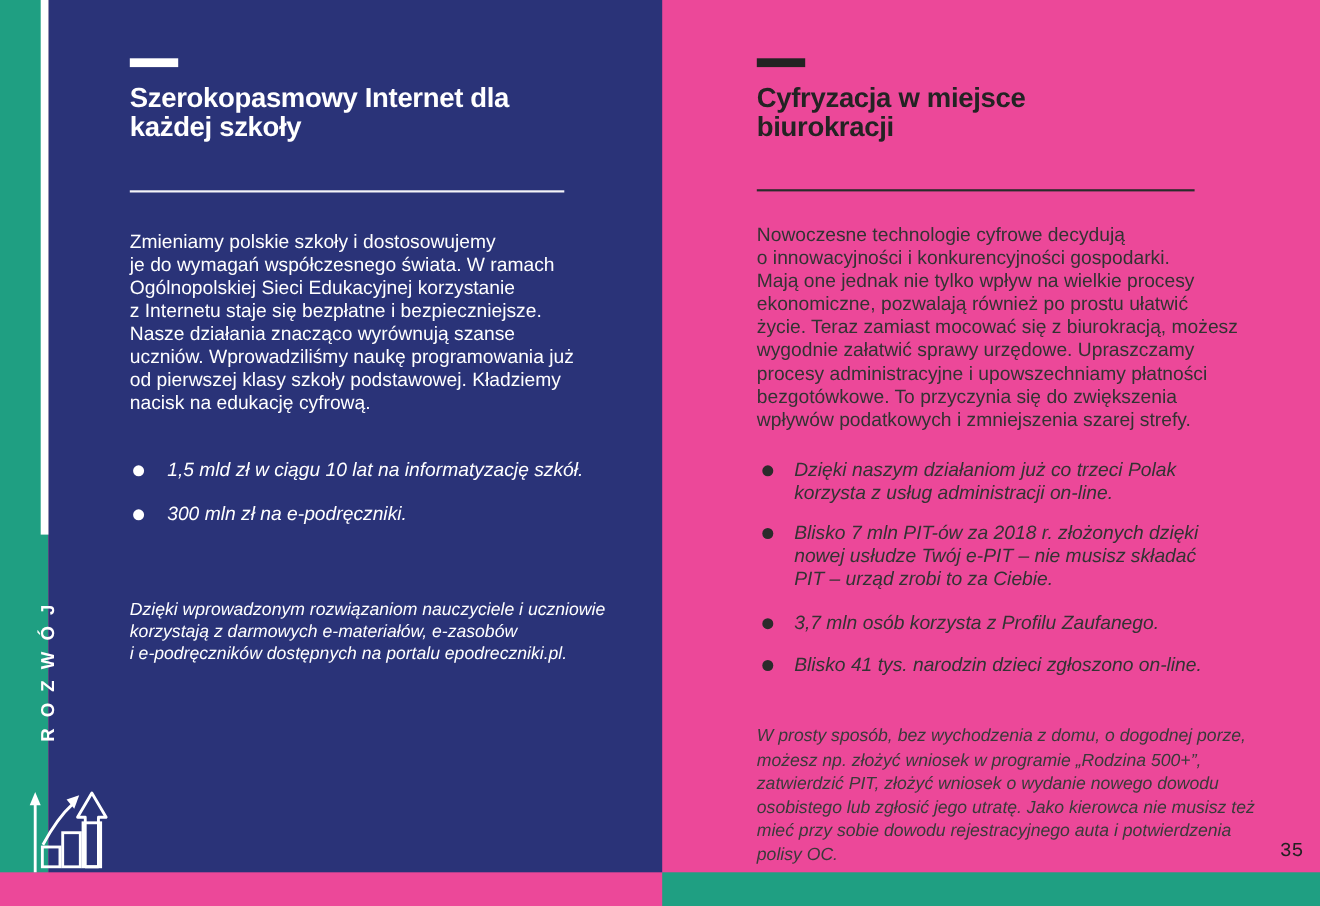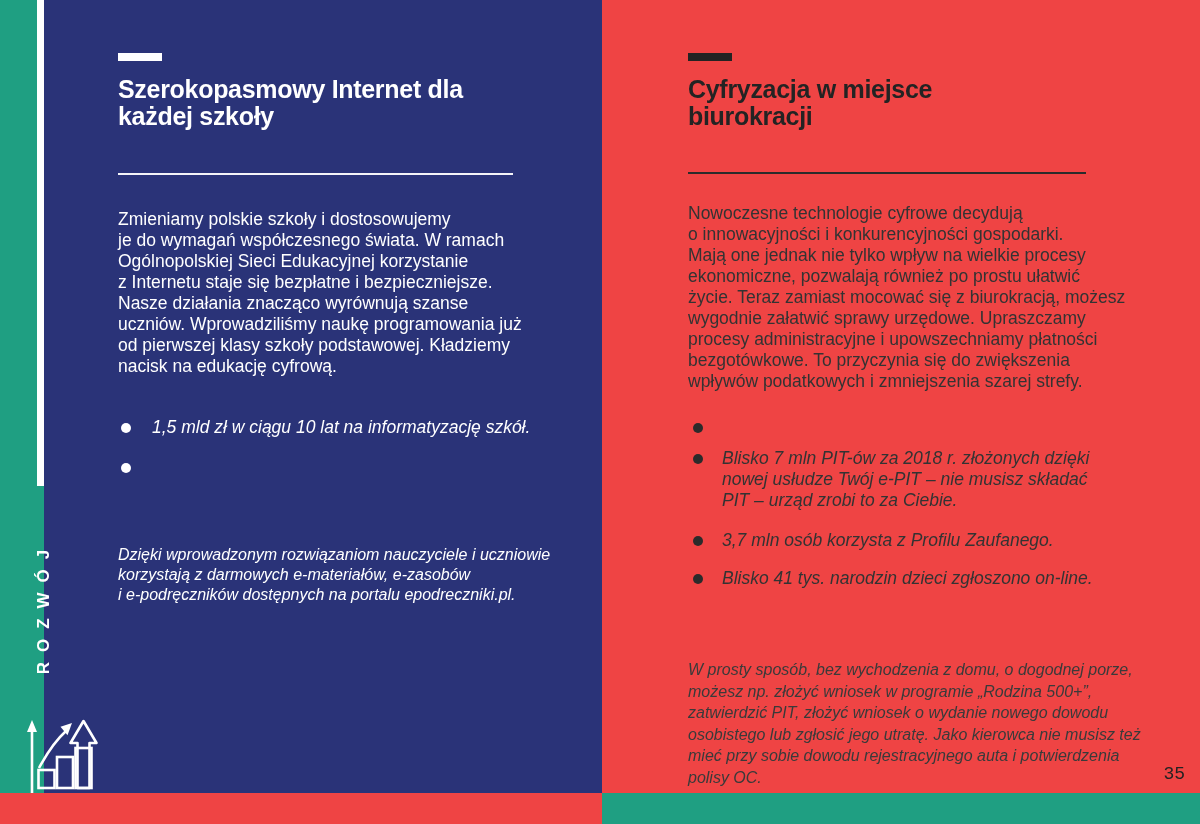--- a/index.html
+++ b/index.html
@@ -1,20 +1,20 @@
 <!DOCTYPE html>
 <html><head>
 <meta charset="utf-8">
 <style>
   * { margin: 0; padding: 0; box-sizing: border-box; }
   html, body { background: #e8e8e8; }
   .page {
     position: relative;
     width: 1200px; height: 824px;
-    background: #ef4444;
+    background: #ec4899;
     overflow: hidden;
     font-family: "Liberation Sans", sans-serif;
   }
   
   .green-stripe {
     position: absolute; left: 0; top: 0; width: 44px; height: 793px;
     background: #1f9f82;
   }
   .white-line {
     position: absolute; left: 37px; top: 0; width: 7px; height: 486px;
@@ -103,20 +103,21 @@
 od pierwszej klasy szkoły podstawowej. Kładziemy
 nacisk na edukację cyfrową.</div>
 
   <div class="bullets left">
     <div class="bullet-item">
       <span class="bullet-dot"></span>
       <span class="bullet-text">1,5 mld zł w ciągu 10 lat na informatyzację szkół.</span>
     </div>
     <div class="bullet-item">
       <span class="bullet-dot"></span>
+      <span class="bullet-text">300 mln zł na e-podręczniki.</span>
     </div>
   </div>
 
   <div class="note left">Dzięki wprowadzonym rozwiązaniom nauczyciele i uczniowie
 korzystają z darmowych e-materiałów, e-zasobów
 i e-podręczników dostępnych na portalu epodreczniki.pl.</div>
 
   <div class="vertical-label">ROZWÓJ</div>
 
   <svg class="growth-icon" width="85" height="85" viewBox="0 0 85 85" fill="none">
@@ -144,20 +145,22 @@
 ekonomiczne, pozwalają również po prostu ułatwić
 życie. Teraz zamiast mocować się z biurokracją, możesz
 wygodnie załatwić sprawy urzędowe. Upraszczamy
 procesy administracyjne i upowszechniamy płatności
 bezgotówkowe. To przyczynia się do zwiększenia
 wpływów podatkowych i zmniejszenia szarej strefy.</div>
 
   <div class="bullets right">
     <div class="bullet-item gap-a">
       <span class="bullet-dot"></span>
+      <span class="bullet-text">Dzięki naszym działaniom już co trzeci Polak
+korzysta z usług administracji on-line.</span>
     </div>
     <div class="bullet-item gap-b">
       <span class="bullet-dot"></span>
       <span class="bullet-text">Blisko 7 mln PIT-ów za 2018 r. złożonych dzięki
 nowej usłudze Twój e-PIT – nie musisz składać
 PIT – urząd zrobi to za Ciebie.</span>
     </div>
     <div class="bullet-item gap-c">
       <span class="bullet-dot"></span>
       <span class="bullet-text">3,7 mln osób korzysta z Profilu Zaufanego.</span>

